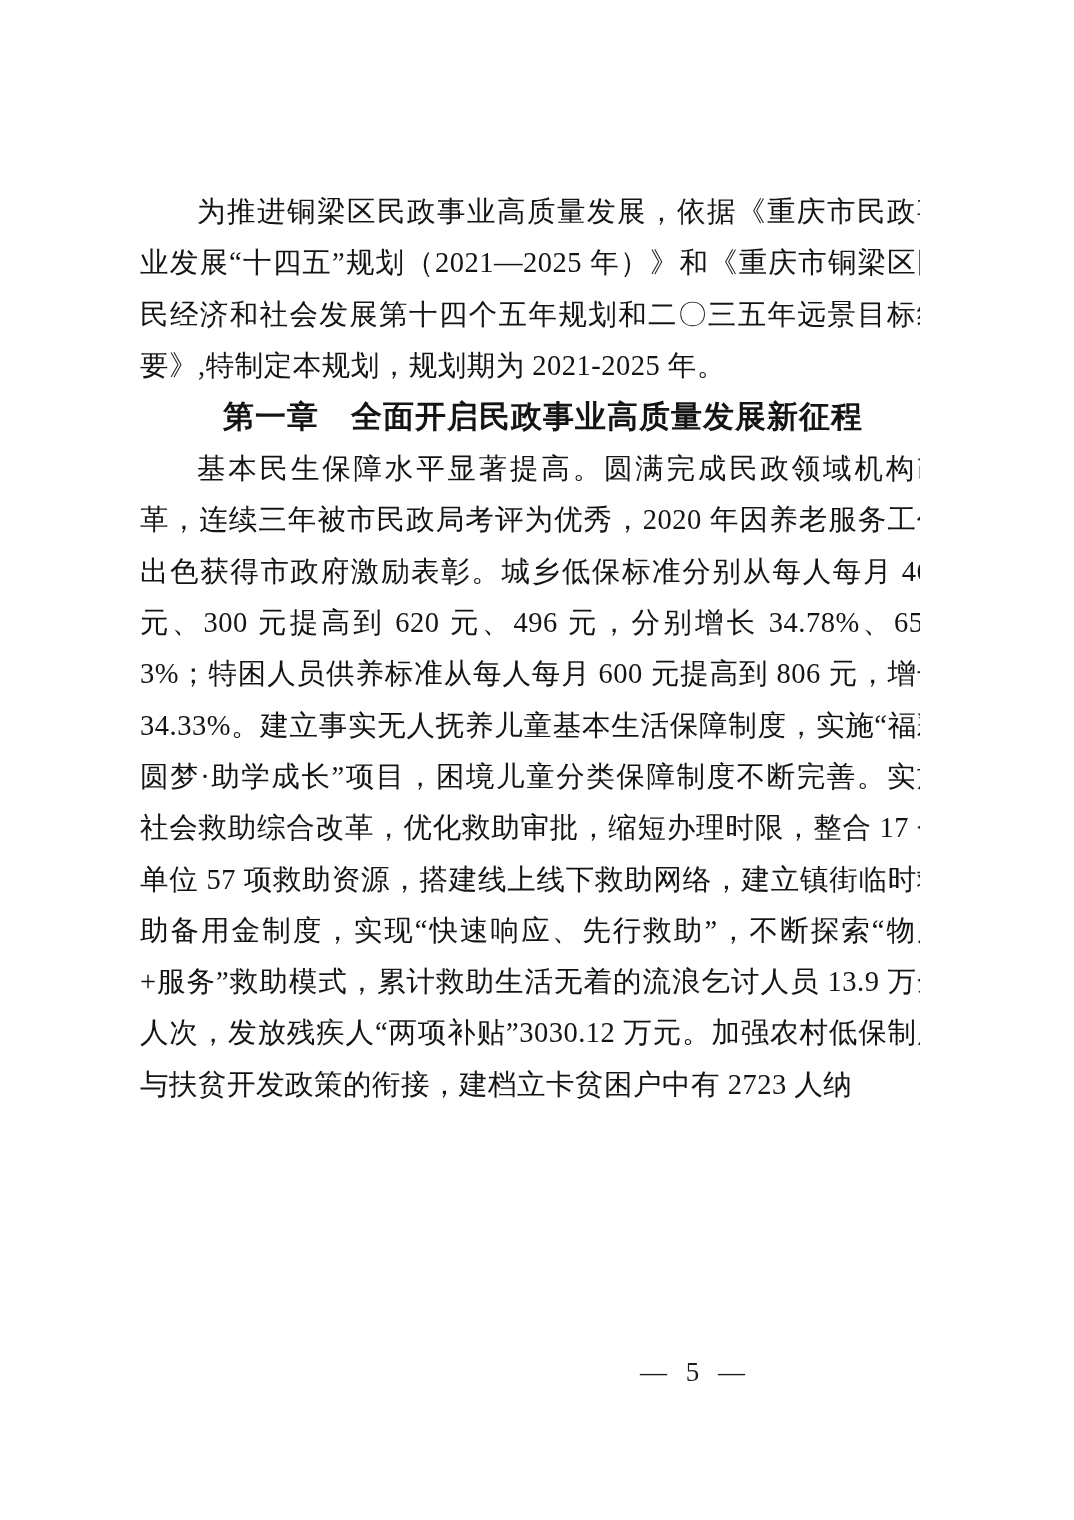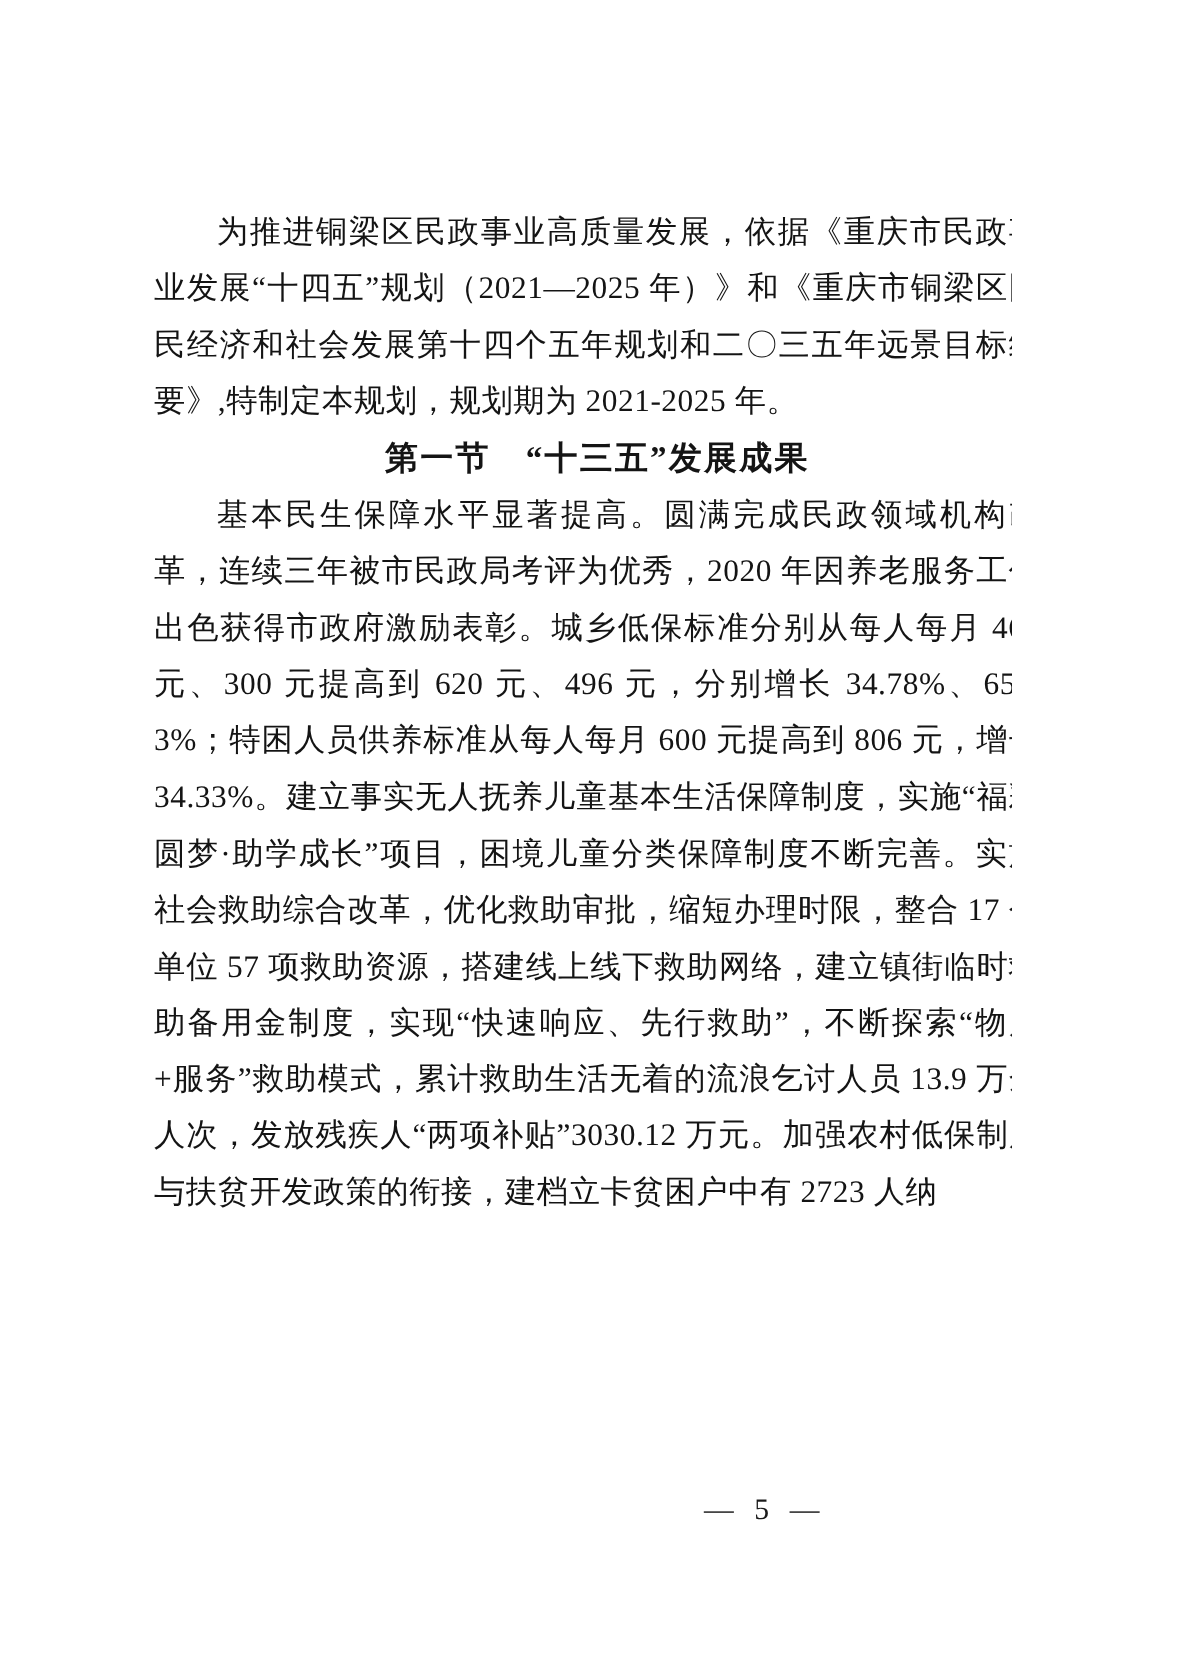--- a/index.html
+++ b/index.html
@@ -60,17 +60,17 @@
     color: #1a1a1a;
     white-space: nowrap;
   }
 </style>
 </head>
 <body>
 
 <div class="page">
   <div class="content">
     <p class="para">为推进铜梁区民政事业高质量发展，依据《重庆市民政事业发展“十四五”规划（2021—2025 年）》和《重庆市铜梁区国民经济和社会发展第十四个五年规划和二〇三五年远景目标纲要》,特制定本规划，规划期为 2021-2025 年。</p>
-    <h2 class="section-heading">第一节　“十三五”发展成果</h2>
+    <h1 class="chapter-heading">第一章　全面开启民政事业高质量发展新征程</h1>
     <p class="para">基本民生保障水平显著提高。圆满完成民政领域机构改革，连续三年被市民政局考评为优秀，2020 年因养老服务工作出色获得市政府激励表彰。城乡低保标准分别从每人每月 460 元、300 元提高到 620 元、496 元，分别增长 34.78%、65.33%；特困人员供养标准从每人每月 600 元提高到 806 元，增长 34.33%。建立事实无人抚养儿童基本生活保障制度，实施“福彩圆梦·助学成长”项目，困境儿童分类保障制度不断完善。实施社会救助综合改革，优化救助审批，缩短办理时限，整合 17 个单位 57 项救助资源，搭建线上线下救助网络，建立镇街临时救助备用金制度，实现“快速响应、先行救助”，不断探索“物质+服务”救助模式，累计救助生活无着的流浪乞讨人员 13.9 万余人次，发放残疾人“两项补贴”3030.12 万元。加强农村低保制度与扶贫开发政策的衔接，建档立卡贫困户中有 2723 人纳</p>
   </div>
   <div class="page-number">— 5 —</div>
 </div>
 
 </body></html>

